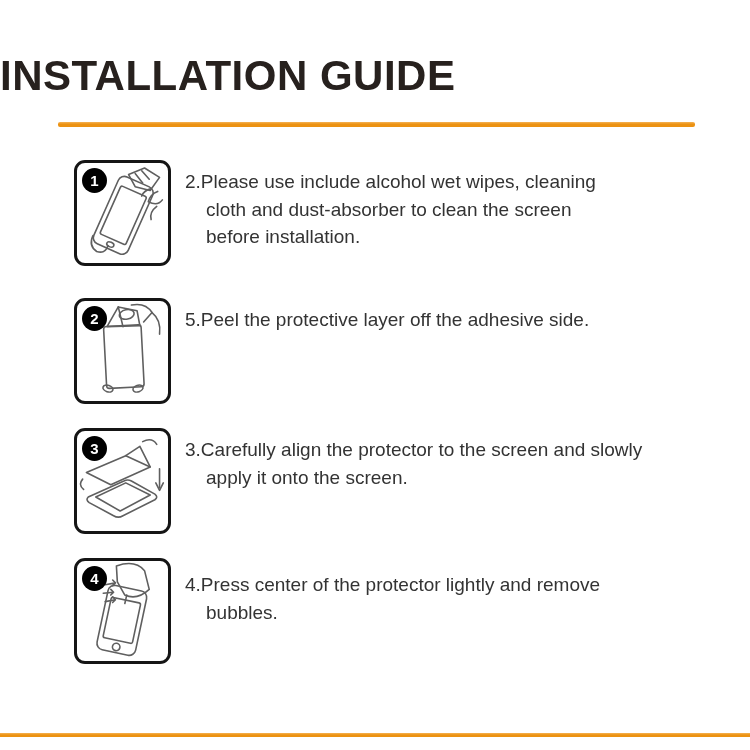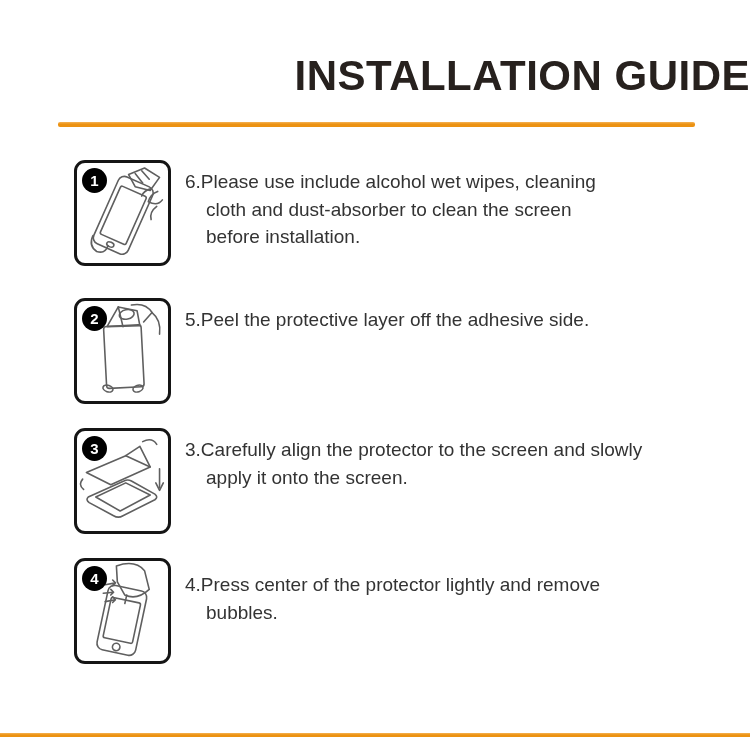--- a/index.html
+++ b/index.html
@@ -11,21 +11,21 @@
     --line-art:#5F5F5F;
   }
   *{margin:0;padding:0;box-sizing:border-box;}
   html,body{background:#ffffff;}
   body{
     width:750px;height:750px;position:relative;overflow:hidden;
     font-family:"Liberation Sans", sans-serif;
   }
   .title{
     position:absolute;top:52px;left:0;width:750px;
-    text-align:right;
+    text-align:left;
     font-size:42px;font-weight:bold;letter-spacing:.5px;
     color:var(--title-text);
   }
   .title-underline{
     position:absolute;left:58px;top:122px;width:637px;height:5px;
     border-radius:2px;
     background:linear-gradient(180deg,#f4b255 0%,var(--accent-orange) 45%,var(--accent-orange) 100%);
   }
   .bottom-line{
     position:absolute;left:0;top:733px;width:750px;height:4px;
@@ -74,21 +74,21 @@
         <path d="M86 30 Q78 33 76 41 Q86 46 91 39"></path>
         <path d="M79 27 Q71 29 69 35"></path>
         <path d="M85 46 Q77 52 79 60"></path>
         <path d="M17 77 Q12 88 21 94 Q30 97 33 88"></path>
       </g>
     </svg>
     <div class="badge">
         <span>1</span>
       </div>
   </div>
-  <div class="step-text">6.Please use include alcohol wet wipes, cleaning
+  <div class="step-text">2.Please use include alcohol wet wipes, cleaning
 cloth and dust-absorber to clean the screen
 before installation.</div>
 </section>
 
 <section class="step s2">
   <div class="icon-box">
     <svg viewBox="0 0 97 106" aria-hidden="true">
       <g class="art">
         <g transform="rotate(-3 50 60)">
           <rect x="30" y="26" width="40" height="66" rx="3"></rect>

